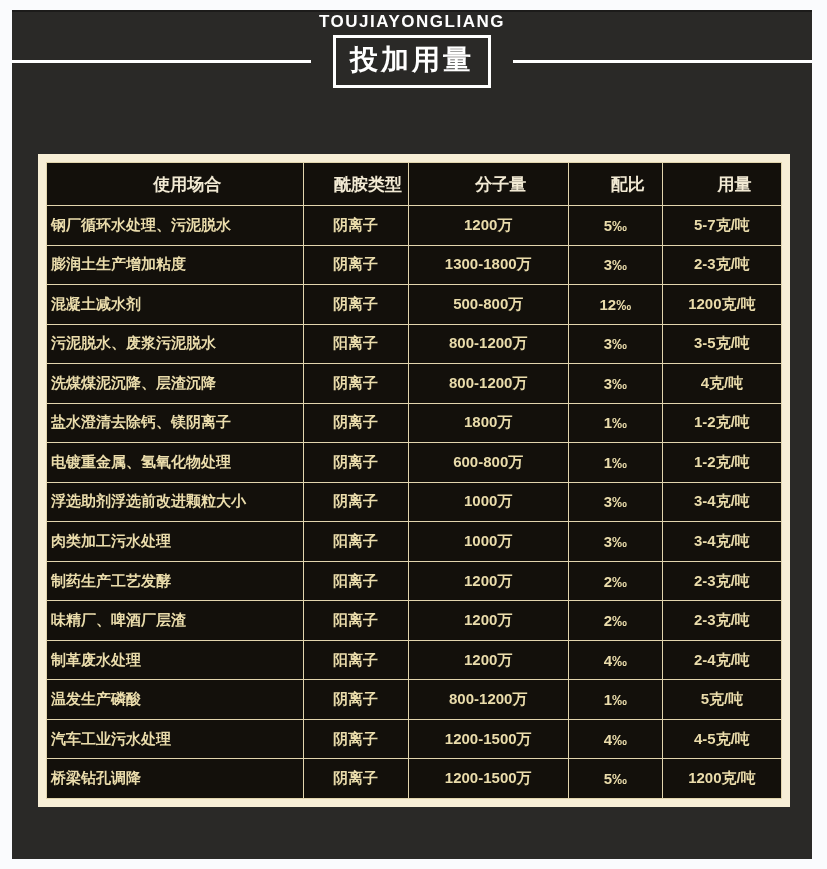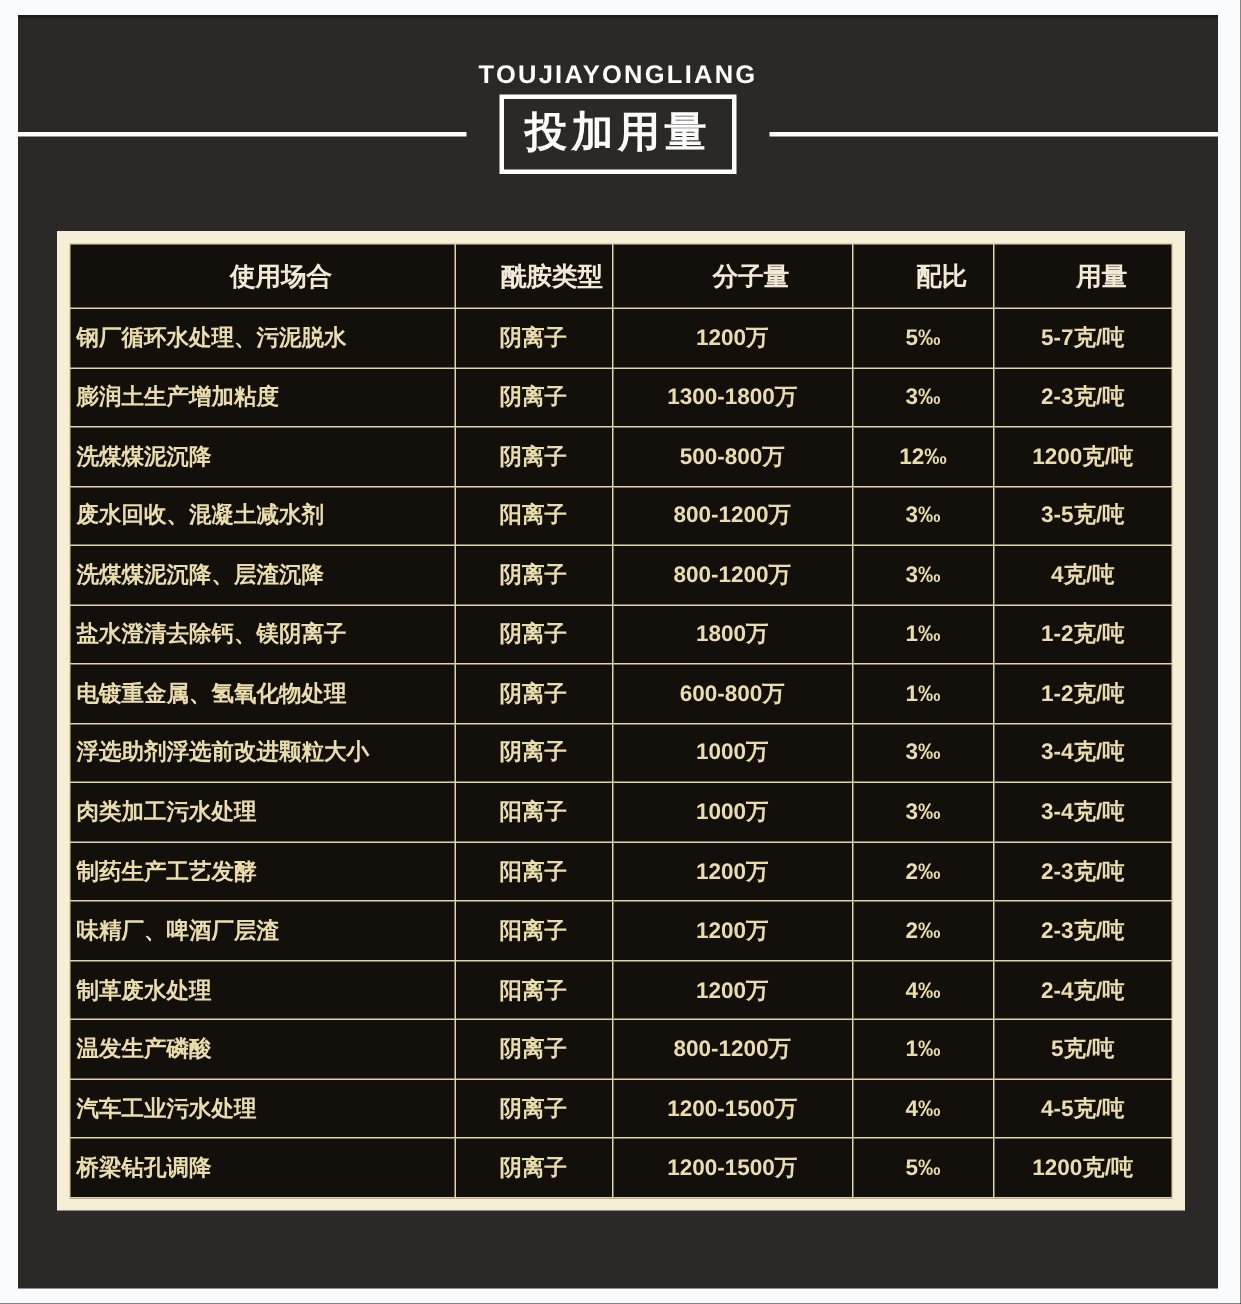--- a/index.html
+++ b/index.html
@@ -17,21 +17,20 @@
   .panel {
     position: absolute;
     left: 12px;
     top: 10px;
     width: 800px;
     height: 847px;
     background: #2a2927;
     border-top: 2px solid #1c1b1a;
   }
   .pinyin {
-    padding-top: 28px;
     text-align: center;
     color: #ffffff;
     font-size: 17px;
     font-weight: bold;
     letter-spacing: 1.5px;
   }
   .title-row {
     margin-top: 7px;
     height: 44px;
     display: flex;
@@ -132,28 +131,28 @@
             <td>5-7克/吨</td>
           </tr>
           <tr>
             <td class="left">膨润土生产增加粘度</td>
             <td>阴离子</td>
             <td>1300-1800万</td>
             <td>3‰</td>
             <td>2-3克/吨</td>
           </tr>
           <tr>
-            <td class="left">洗煤煤泥沉降</td>
+            <td class="left">混凝土减水剂</td>
             <td>阴离子</td>
             <td>500-800万</td>
             <td>12‰</td>
             <td>1200克/吨</td>
           </tr>
           <tr>
-            <td class="left">废水回收、混凝土减水剂</td>
+            <td class="left">污泥脱水、废浆污泥脱水</td>
             <td>阳离子</td>
             <td>800-1200万</td>
             <td>3‰</td>
             <td>3-5克/吨</td>
           </tr>
           <tr>
             <td class="left">洗煤煤泥沉降、层渣沉降</td>
             <td>阴离子</td>
             <td>800-1200万</td>
             <td>3‰</td>

